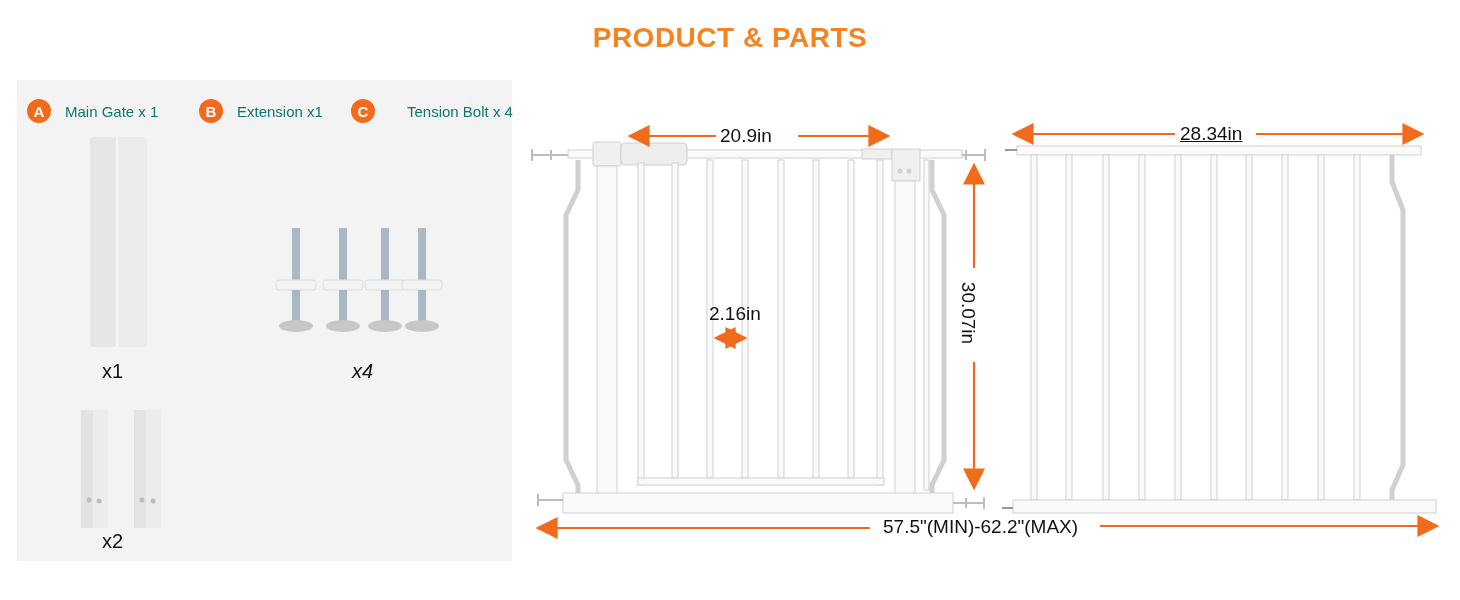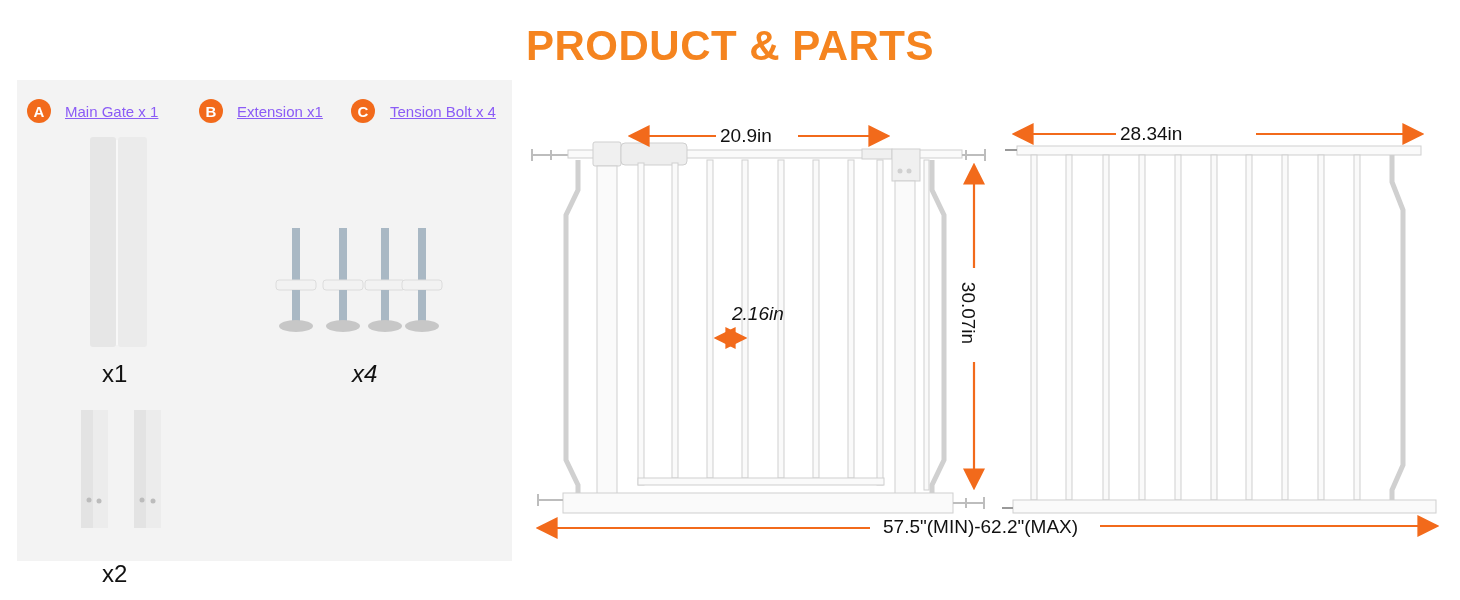--- a/index.html
+++ b/index.html
@@ -1,22 +1,22 @@
 <!DOCTYPE html>
 <html><head>
 <meta charset="utf-8">
 <style>
   html,body{margin:0;padding:0;background:#ffffff;}
   body{width:1460px;height:600px;position:relative;overflow:hidden;font-family:"Liberation Sans",sans-serif;color:#111;}
-  .title{position:absolute;left:0;width:1460px;top:22px;text-align:center;font-weight:bold;font-size:42px;letter-spacing:0.5px;}
+  .title{position:absolute;left:0;width:1460px;top:22px;text-align:center;font-weight:bold;font-size:28px;letter-spacing:0.5px;}
   .panel{position:absolute;left:17px;top:80px;width:495px;height:481px;background:#f3f3f3;}
   .legend-item{position:absolute;top:98px;display:flex;align-items:center;height:26px;}
   .badge{width:24px;height:24px;border-radius:50%;color:#fff;font-weight:bold;font-size:15px;display:flex;align-items:center;justify-content:center;}
-  .legend-label{font-size:15px;color:#8b5cf6;margin-left:14px;white-space:nowrap;text-decoration:underline;}
-  .qty{position:absolute;font-size:24px;color:#111;}
+  .legend-label{font-size:15px;color:#0f766e;margin-left:14px;white-space:nowrap;}
+  .qty{position:absolute;font-size:20px;color:#111;}
   .dim{position:absolute;font-size:19px;color:#111;background:#fff;padding:0 4px;white-space:nowrap;}
   .dim.rot{transform:rotate(90deg);transform-origin:center;}
   svg{position:absolute;left:0;top:0;}
 </style>
 </head>
 <body>
 
 <div class="title" style="color:#f5841f;">PRODUCT &amp; PARTS</div>
 
 <div class="panel"></div>
@@ -24,21 +24,21 @@
 <div class="legend-item" style="left:27px;">
   <div class="badge" style="background:#f26a1b;">A</div>
   <span class="legend-label">Main Gate x 1</span>
 </div>
 <div class="legend-item" style="left:199px;">
   <div class="badge" style="background:#f26a1b;">B</div>
   <span class="legend-label">Extension x1</span>
 </div>
 <div class="legend-item" style="left:351px;">
   <div class="badge" style="background:#f26a1b;">C</div>
-  <span class="legend-label" style="margin-left:15px;">Tension Bolt x 4</span>
+  <span class="legend-label" style="margin-left:32px;">Tension Bolt x 4</span>
 </div>
 
 <svg width="1460" height="600">
 
   <g>
     <rect x="90" y="137" width="26" height="210" rx="3" fill="#e6e6e6"></rect>
     <rect x="118" y="137" width="29" height="210" rx="3" fill="#ebebeb"></rect>
     <line x1="117" y1="140" x2="117" y2="345" stroke="#f8f8f8" stroke-width="2"></line>
   </g>
 
@@ -76,21 +76,21 @@
     <circle cx="99" cy="501" r="2.5" fill="#bcbcbc"></circle>
     <rect x="134" y="410" width="12" height="118" fill="#e3e3e3"></rect>
     <rect x="146" y="410" width="15" height="118" fill="#ececec"></rect>
     <circle cx="142" cy="500" r="2.5" fill="#bcbcbc"></circle>
     <circle cx="153" cy="501" r="2.5" fill="#bcbcbc"></circle>
   </g>
 </svg>
 
 <div class="qty" style="left:102px;top:360px;">x1</div>
 <div class="qty" style="left:352px;top:360px;font-style:italic;">x4</div>
-<div class="qty" style="left:102px;top:560px;">x2</div>
+<div class="qty" style="left:102px;top:530px;">x2</div>
 
 <svg width="1460" height="600">
   <defs>
     <marker id="ah" markerWidth="10" markerHeight="10" refX="8" refY="5" orient="auto">
       <path d="M0,0 L10,5 L0,10 z" fill="#f26a1b"></path>
     </marker>
   </defs>
 
   <g fill="#fafafa" stroke="#cfcfcf" stroke-width="1">
 
@@ -165,16 +165,16 @@
     <line x1="974" y1="268" x2="974" y2="167" marker-end="url(#ah)"></line>
     <line x1="974" y1="362" x2="974" y2="486" marker-end="url(#ah)"></line>
     <line x1="870" y1="528" x2="540" y2="528" marker-end="url(#ah)"></line>
     <line x1="1100" y1="526" x2="1435" y2="526" marker-end="url(#ah)"></line>
     <line x1="727" y1="338" x2="718" y2="338" marker-end="url(#ah)"></line>
     <line x1="733" y1="338" x2="743" y2="338" marker-end="url(#ah)"></line>
   </g>
 </svg>
 
 <div class="dim" style="left:716px;top:125px;">20.9in</div>
-<div class="dim" style="left:1116px;top:123px;">28.34in</div>
-<div class="dim" style="left:728px;top:303px;background:transparent;font-style:italic;">2.16in</div>
+<div class="dim" style="left:1176px;top:123px;text-decoration:underline;">28.34in</div>
+<div class="dim" style="left:705px;top:303px;background:transparent;">2.16in</div>
 <div class="dim rot" style="left:933px;top:302px;">30.07in</div>
 <div class="dim" style="left:879px;top:516px;">57.5"(MIN)-62.2"(MAX)</div>
 
 </body></html>

